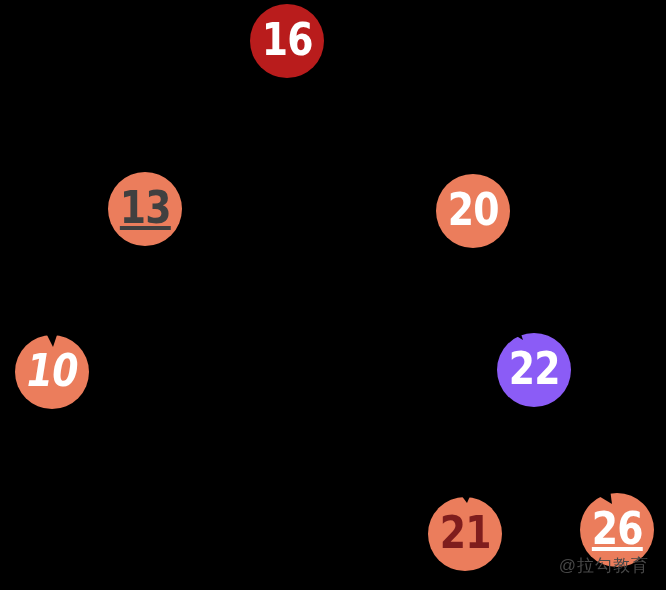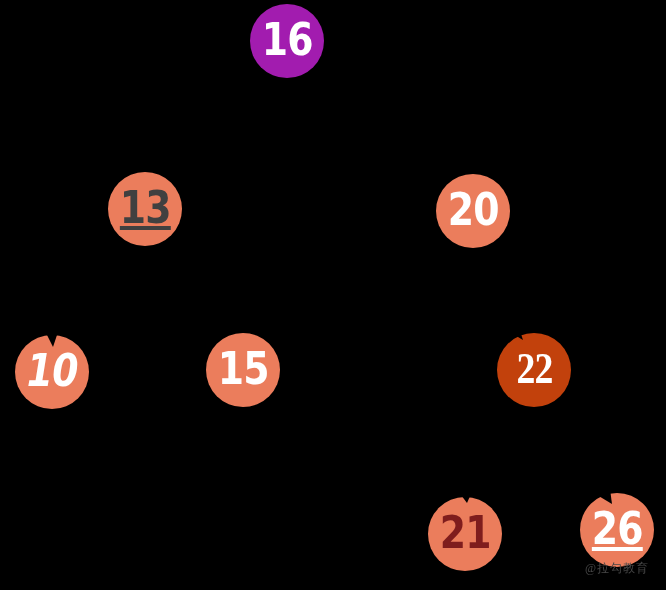--- a/index.html
+++ b/index.html
@@ -34,55 +34,52 @@
   .n13 { left: 108px; top: 172px; }
   .n20 { left: 436px; top: 174px; }
   .n10 { left: 15px;  top: 335px; }
   .n15 { left: 206px; top: 333px; }
   .n22 { left: 497px; top: 333px; }
   .n21 { left: 428px; top: 497px; }
   .n26 { left: 580px; top: 493px; text-decoration: underline; }
   .watermark {
     position: absolute;
     right: 17px; bottom: 13px;
-    font-size: 12px;
+    font-size: 17px;
     color: #474747;
     z-index: 4;
     letter-spacing: 1px;
-    font-family: Liberation Serif, serif;
+    font-family: Liberation Sans, sans-serif;
   }
 </style>
 </head>
 <body style="background: rgb(0, 0, 0);">
 
 <div class="canvas">
 
   <svg class="notch-layer" width="666" height="590" viewBox="0 0 666 590">
     <polygon points="46,333 58,332 53,347" fill="#000000"></polygon>
     <polygon points="508,331 518,325 523,340" fill="#000000"></polygon>
     <polygon points="461,495 471,494 467,503" fill="#000000"></polygon>
     <polygon points="597,495 610,489 612,504" fill="#000000"></polygon>
   </svg>
 
-  <div class="node n16" style="background: #a21caf; color: rgb(255, 255, 255);">
+  <div class="node n16" style="background: #b91c1c; color: rgb(255, 255, 255);">
     <span class="nv">16</span>
   </div>
   <div class="node n13" style="background: rgb(235, 125, 92); color: #404040; text-decoration: underline;">
     <span class="nv">13</span>
   </div>
   <div class="node n20" style="background: rgb(235, 125, 92); color: rgb(255, 255, 255);">
     <span class="nv">20</span>
   </div>
   <div class="node n10" style="background: rgb(235, 125, 92); color: rgb(255, 255, 255); font-style: italic;">
     <span class="nv">10</span>
   </div>
-  <div class="node n15" style="background: rgb(235, 125, 92); color: rgb(255, 255, 255);">
-    <span class="nv">15</span>
-  </div>
-  <div class="node n22" style="background: #c2410c; color: rgb(255, 255, 255); font-family: Liberation Serif, serif;">
+  <div class="node n22" style="background: #8b5cf6; color: rgb(255, 255, 255);">
     <span class="nv">22</span>
   </div>
   <div class="node n21" style="background: rgb(235, 125, 92); color: #7f1d1d;">
     <span class="nv">21</span>
   </div>
   <div class="node n26" style="background: rgb(235, 125, 92); color: rgb(255, 255, 255);">
     <span class="nv">26</span>
   </div>
 
   <div class="watermark" style="color: rgb(71, 71, 71);">@拉勾教育</div>

